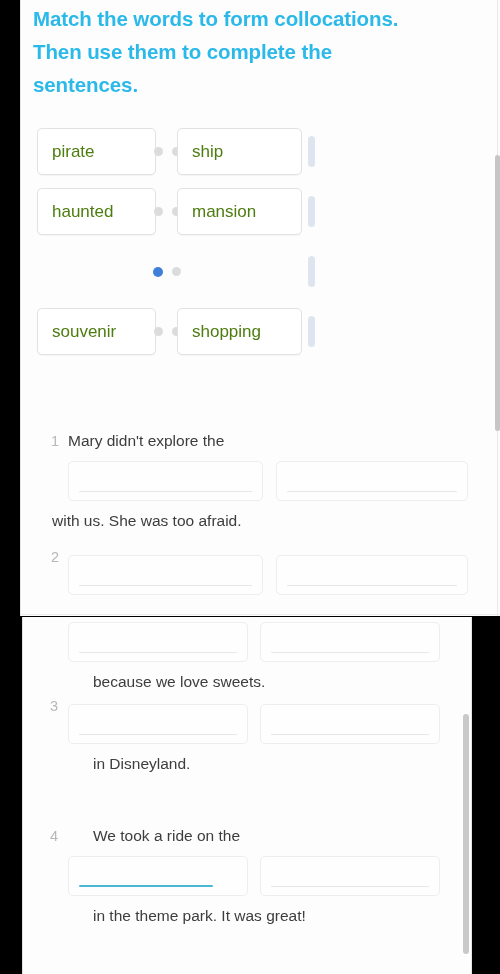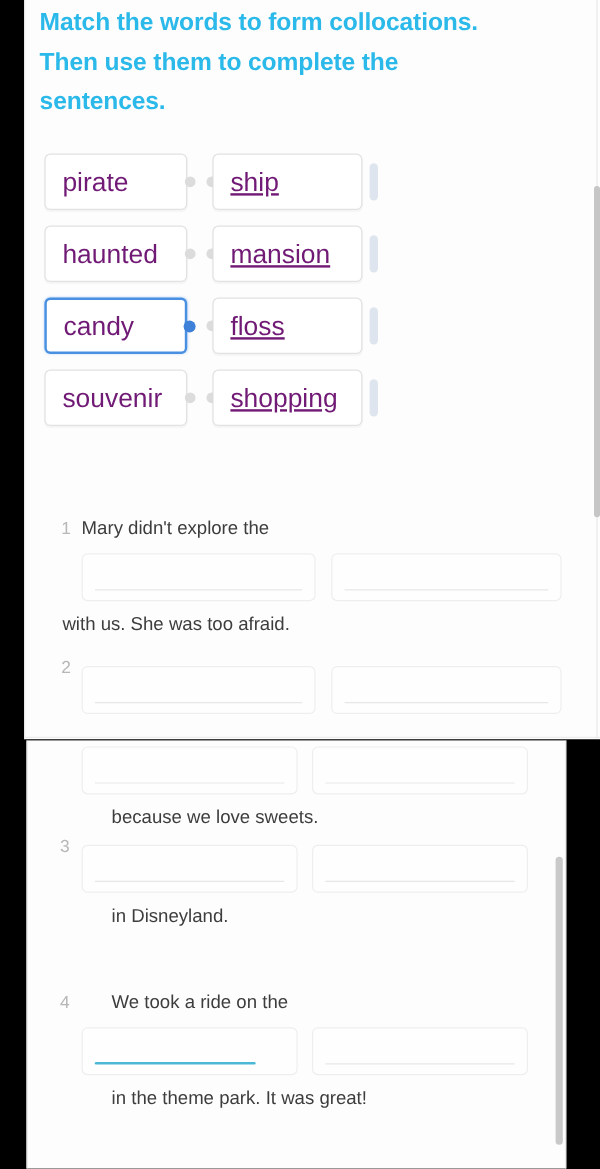--- a/index.html
+++ b/index.html
@@ -89,26 +89,26 @@
   .word-box {
     position: absolute;
     box-sizing: border-box;
     height: 47px;
     background: #ffffff;
     border: 1px solid #e2e2e2;
     border-radius: 5px;
     display: flex;
     align-items: center;
     padding-left: 14px;
-    font-size: 22px;
-    color: #701a75;
+    font-size: 17px;
+    color: #4d7c0f;
     box-shadow: 0 1px 1px rgba(0,0,0,0.035);
   }
   .word-box.left  { left: 17px;  width: 119px; }
-  .word-box.right { left: 157px; width: 125px; text-decoration: underline; }
+  .word-box.right { left: 157px; width: 125px; }
   .word-box.selected {
     border: 2px solid #4a90e2;
     box-shadow: 0 0 2px rgba(74,144,226,0.35);
   }
 
   
   .nub {
     position: absolute;
     width: 9px;
     height: 9px;
@@ -282,28 +282,22 @@
           </div>
           <div class="nub out"></div>
           <div class="nub in"></div>
           <div class="word-box right">
             <span>mansion</span>
           </div>
           <div class="handle"></div>
         </div>
 
         <div class="match-row">
-          <div class="word-box left selected">
-            <span>candy</span>
-          </div>
           <div class="nub active"></div>
           <div class="nub in"></div>
-          <div class="word-box right">
-            <span>floss</span>
-          </div>
           <div class="handle"></div>
         </div>
 
         <div class="match-row">
           <div class="word-box left">
             <span>souvenir</span>
           </div>
           <div class="nub out"></div>
           <div class="nub in"></div>
           <div class="word-box right">

